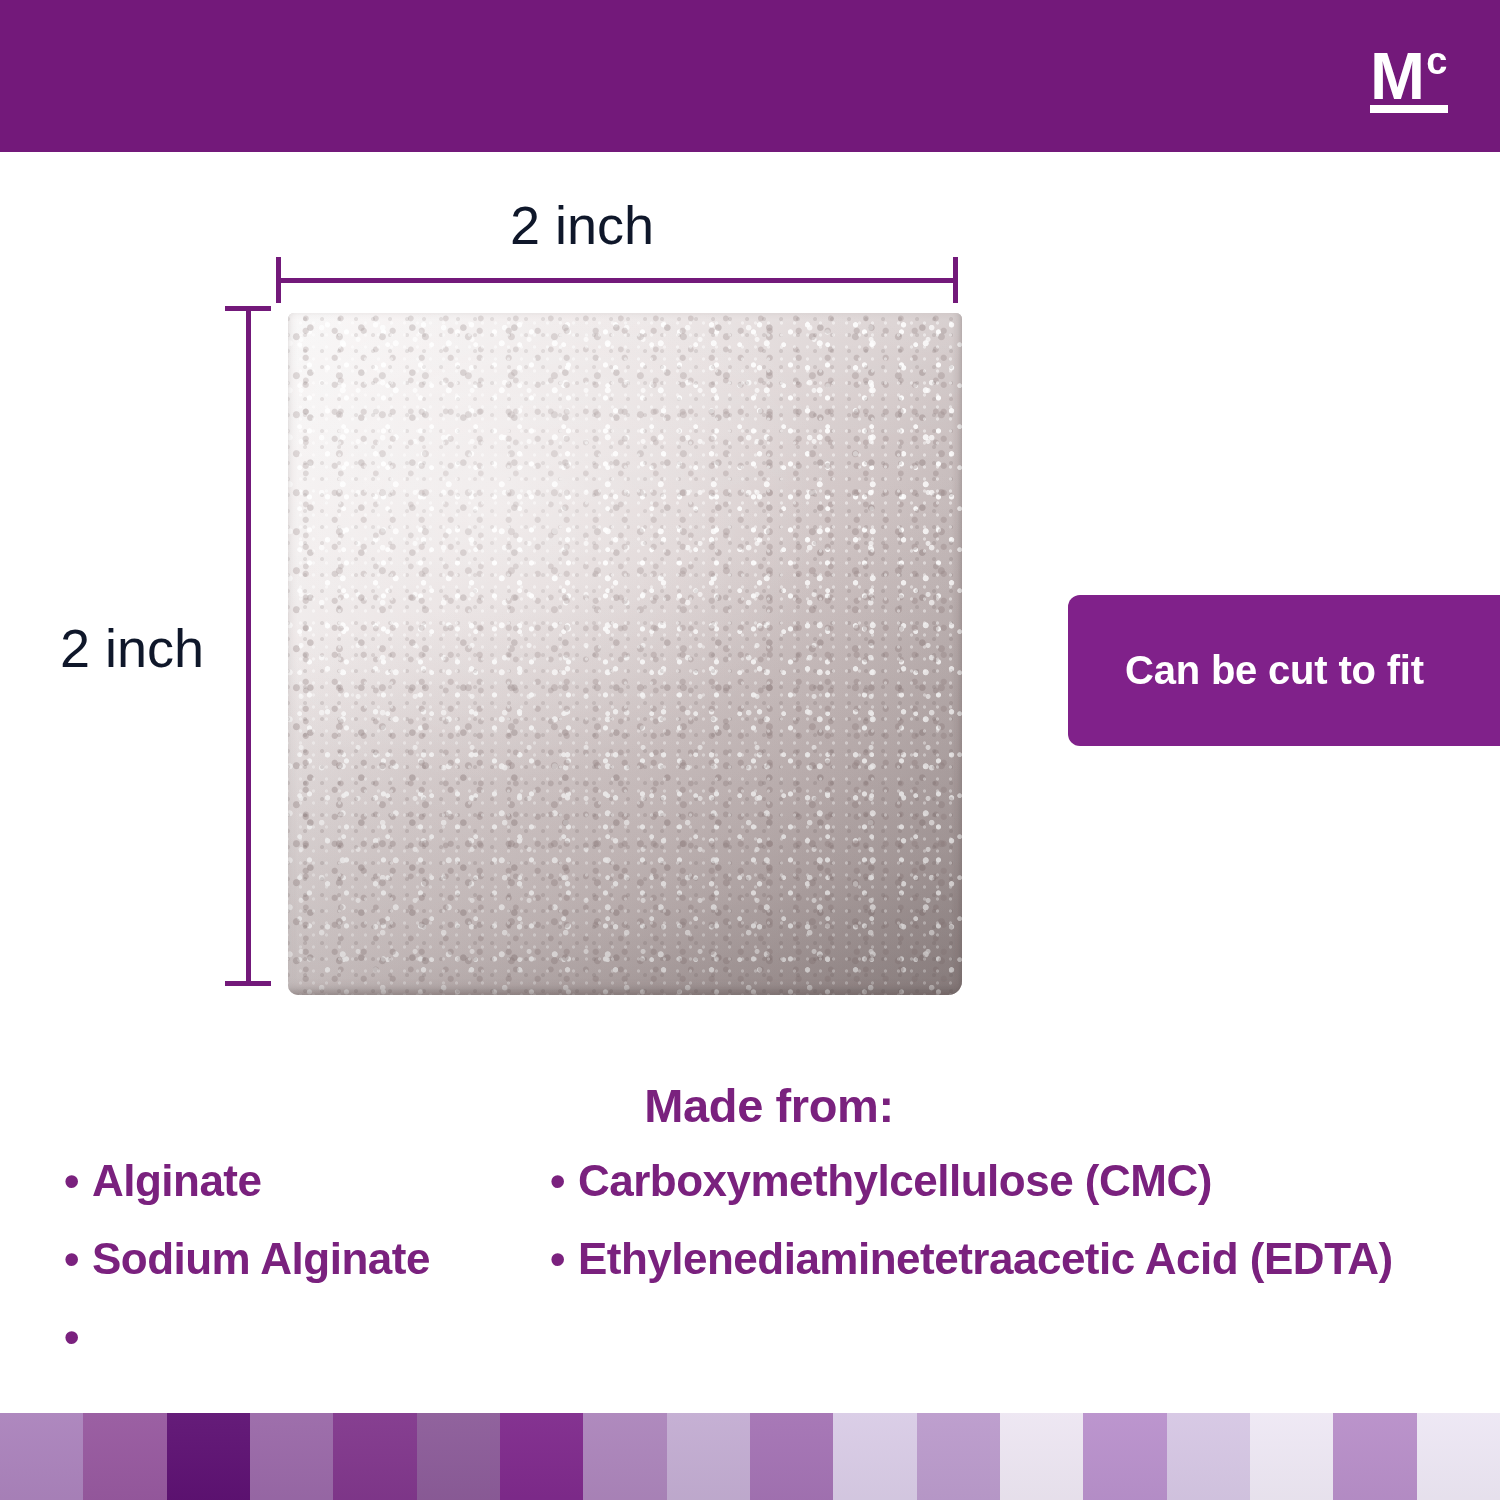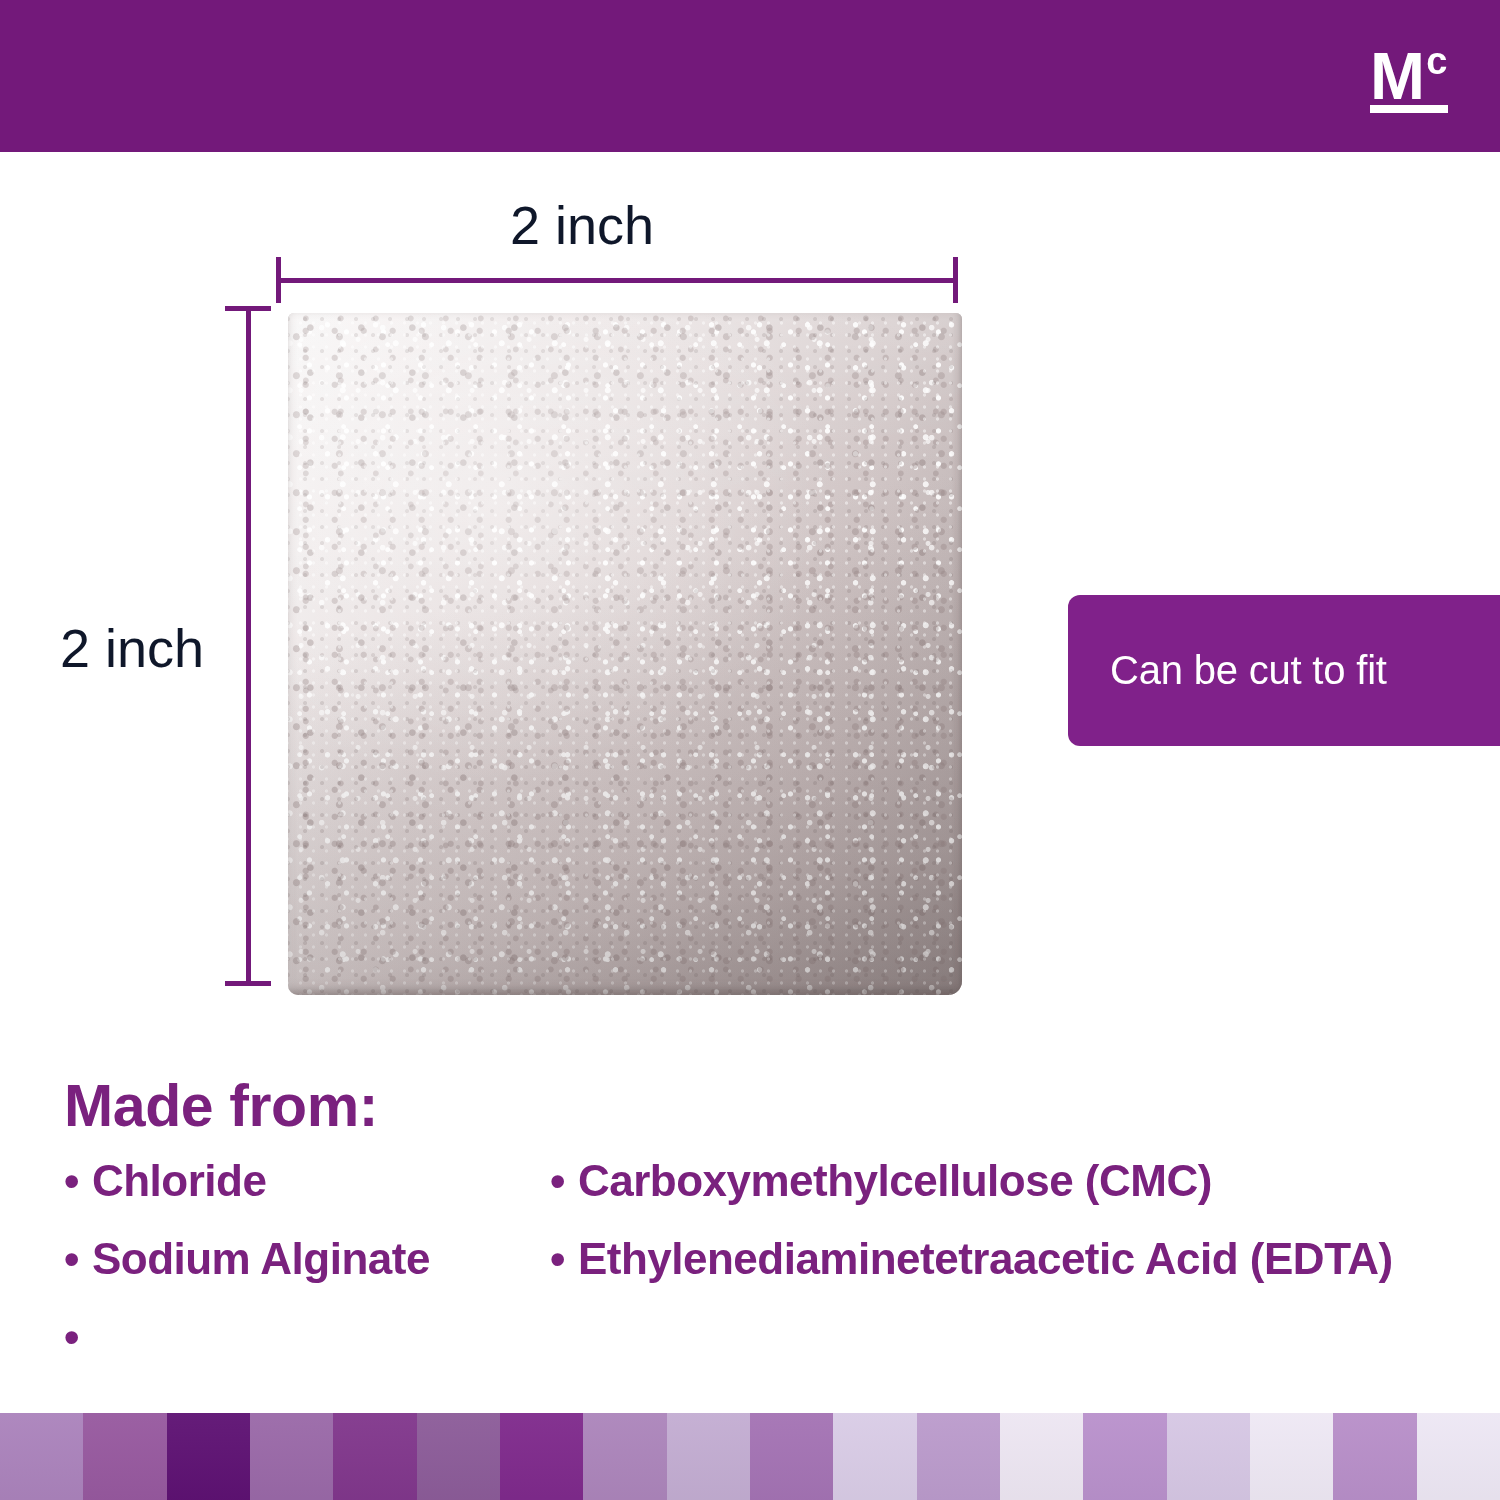--- a/index.html
+++ b/index.html
@@ -167,42 +167,43 @@
     position:absolute;
     left:1068px; top:595px;
     width:432px; height:151px;
     background:#80218A;
     border-radius:12px 0 0 12px;
     display:flex; align-items:center;
   }
   .callout-text {
     color:#ffffff;
     font-family:"Liberation Sans", sans-serif;
-    font-weight:normal;
+    font-weight:bold;
     font-size:40px;
     line-height:51px;
-    padding-left:42px;
+    padding-left:57px;
     padding-right:12px;
     letter-spacing:-0.2px;
   }
 
   
   .made-from {
     position:absolute;
     left:64px; top:1078px;
     width:1410px;
   }
   .made-from-title {
     color:#7A217E;
     font-family:"Liberation Sans", sans-serif;
     font-weight:bold;
-    font-size:59px;
+    font-size:47px;
     line-height:56px;
     letter-spacing:-0.4px;
     margin-bottom:22px;
+    text-align:center;
   }
   .ingredient-cols {
     position:relative;
     height:230px;
   }
   .ing-col { position:absolute; top:0; }
   #ing-col-left  { left:0px;   width:470px; }
   #ing-col-right { left:486px; width:930px; }
 
   .ingredient {
@@ -283,21 +284,21 @@
     </div>
   </div>
 
   <div class="made-from">
     <div class="made-from-title">Made from:</div>
     <div class="ingredient-cols">
 
       <div class="ing-col" id="ing-col-left">
         <div class="ingredient">
           <span class="bullet">•</span>
-          <span>Chloride</span>
+          <span>Alginate</span>
         </div>
         <div class="ingredient">
           <span class="bullet">•</span>
           <span>Sodium Alginate</span>
         </div>
         <div class="ingredient">
           <span class="bullet">•</span>
         </div>
       </div>
 

